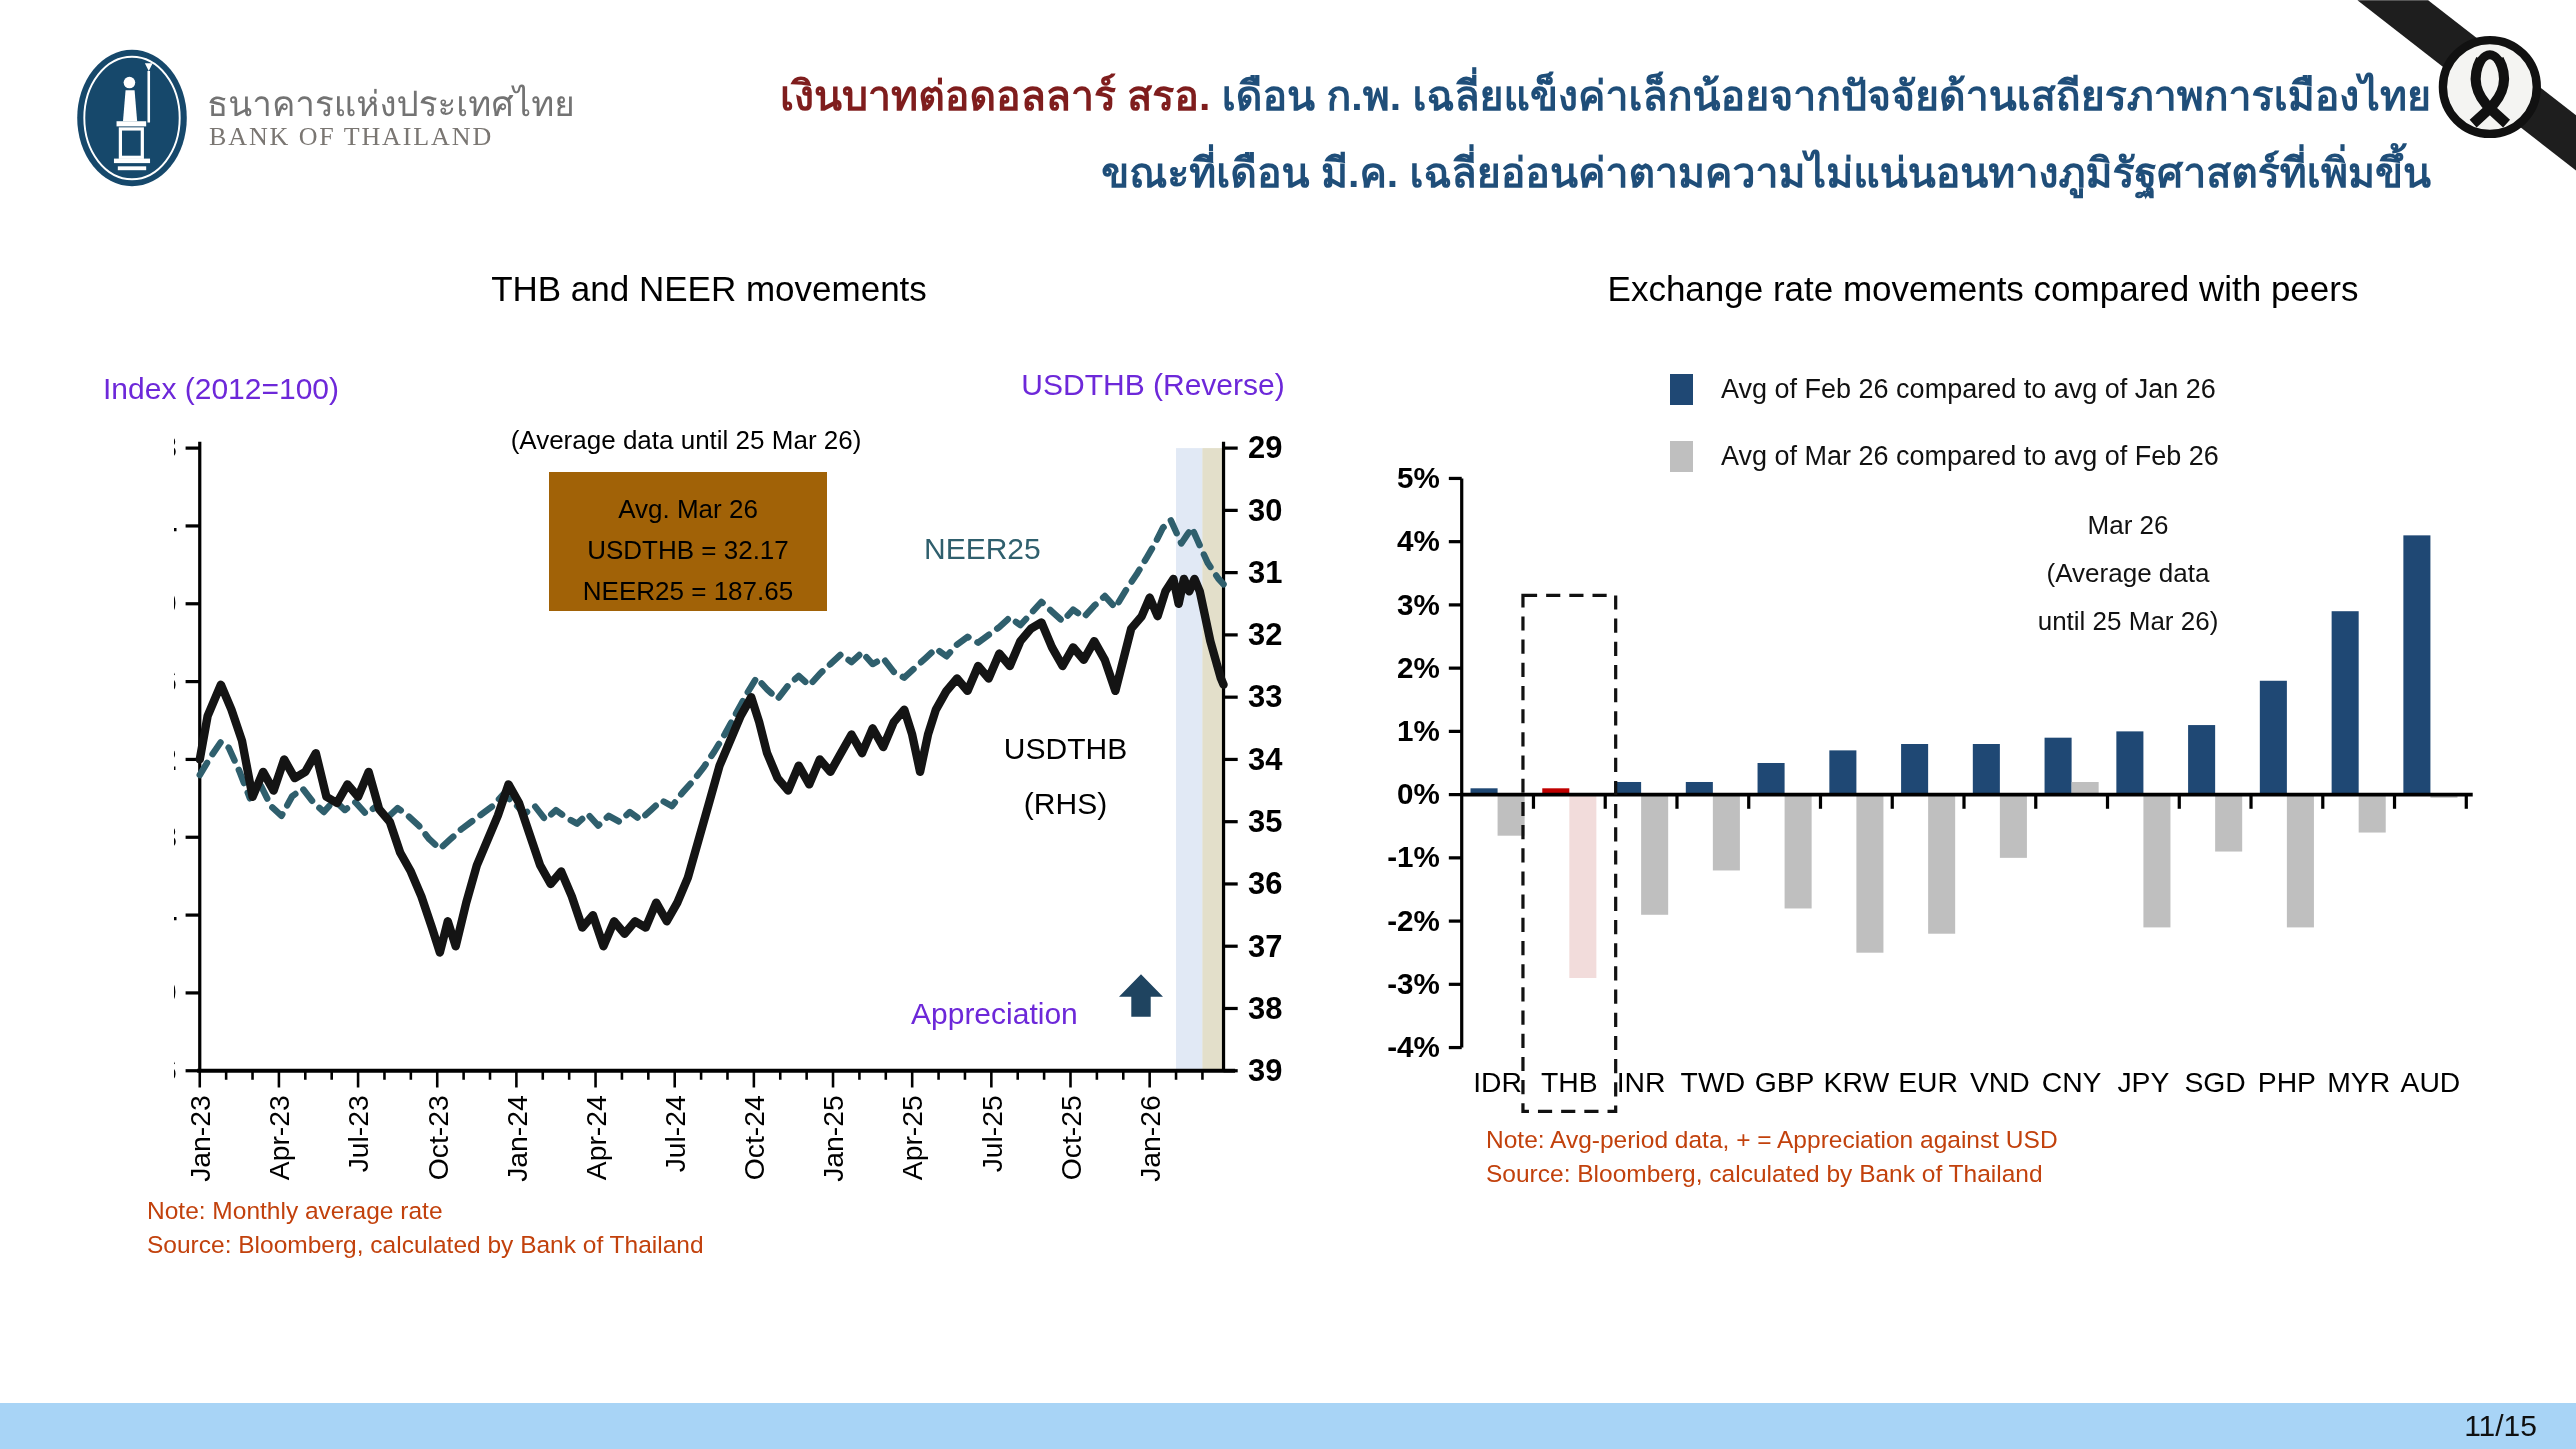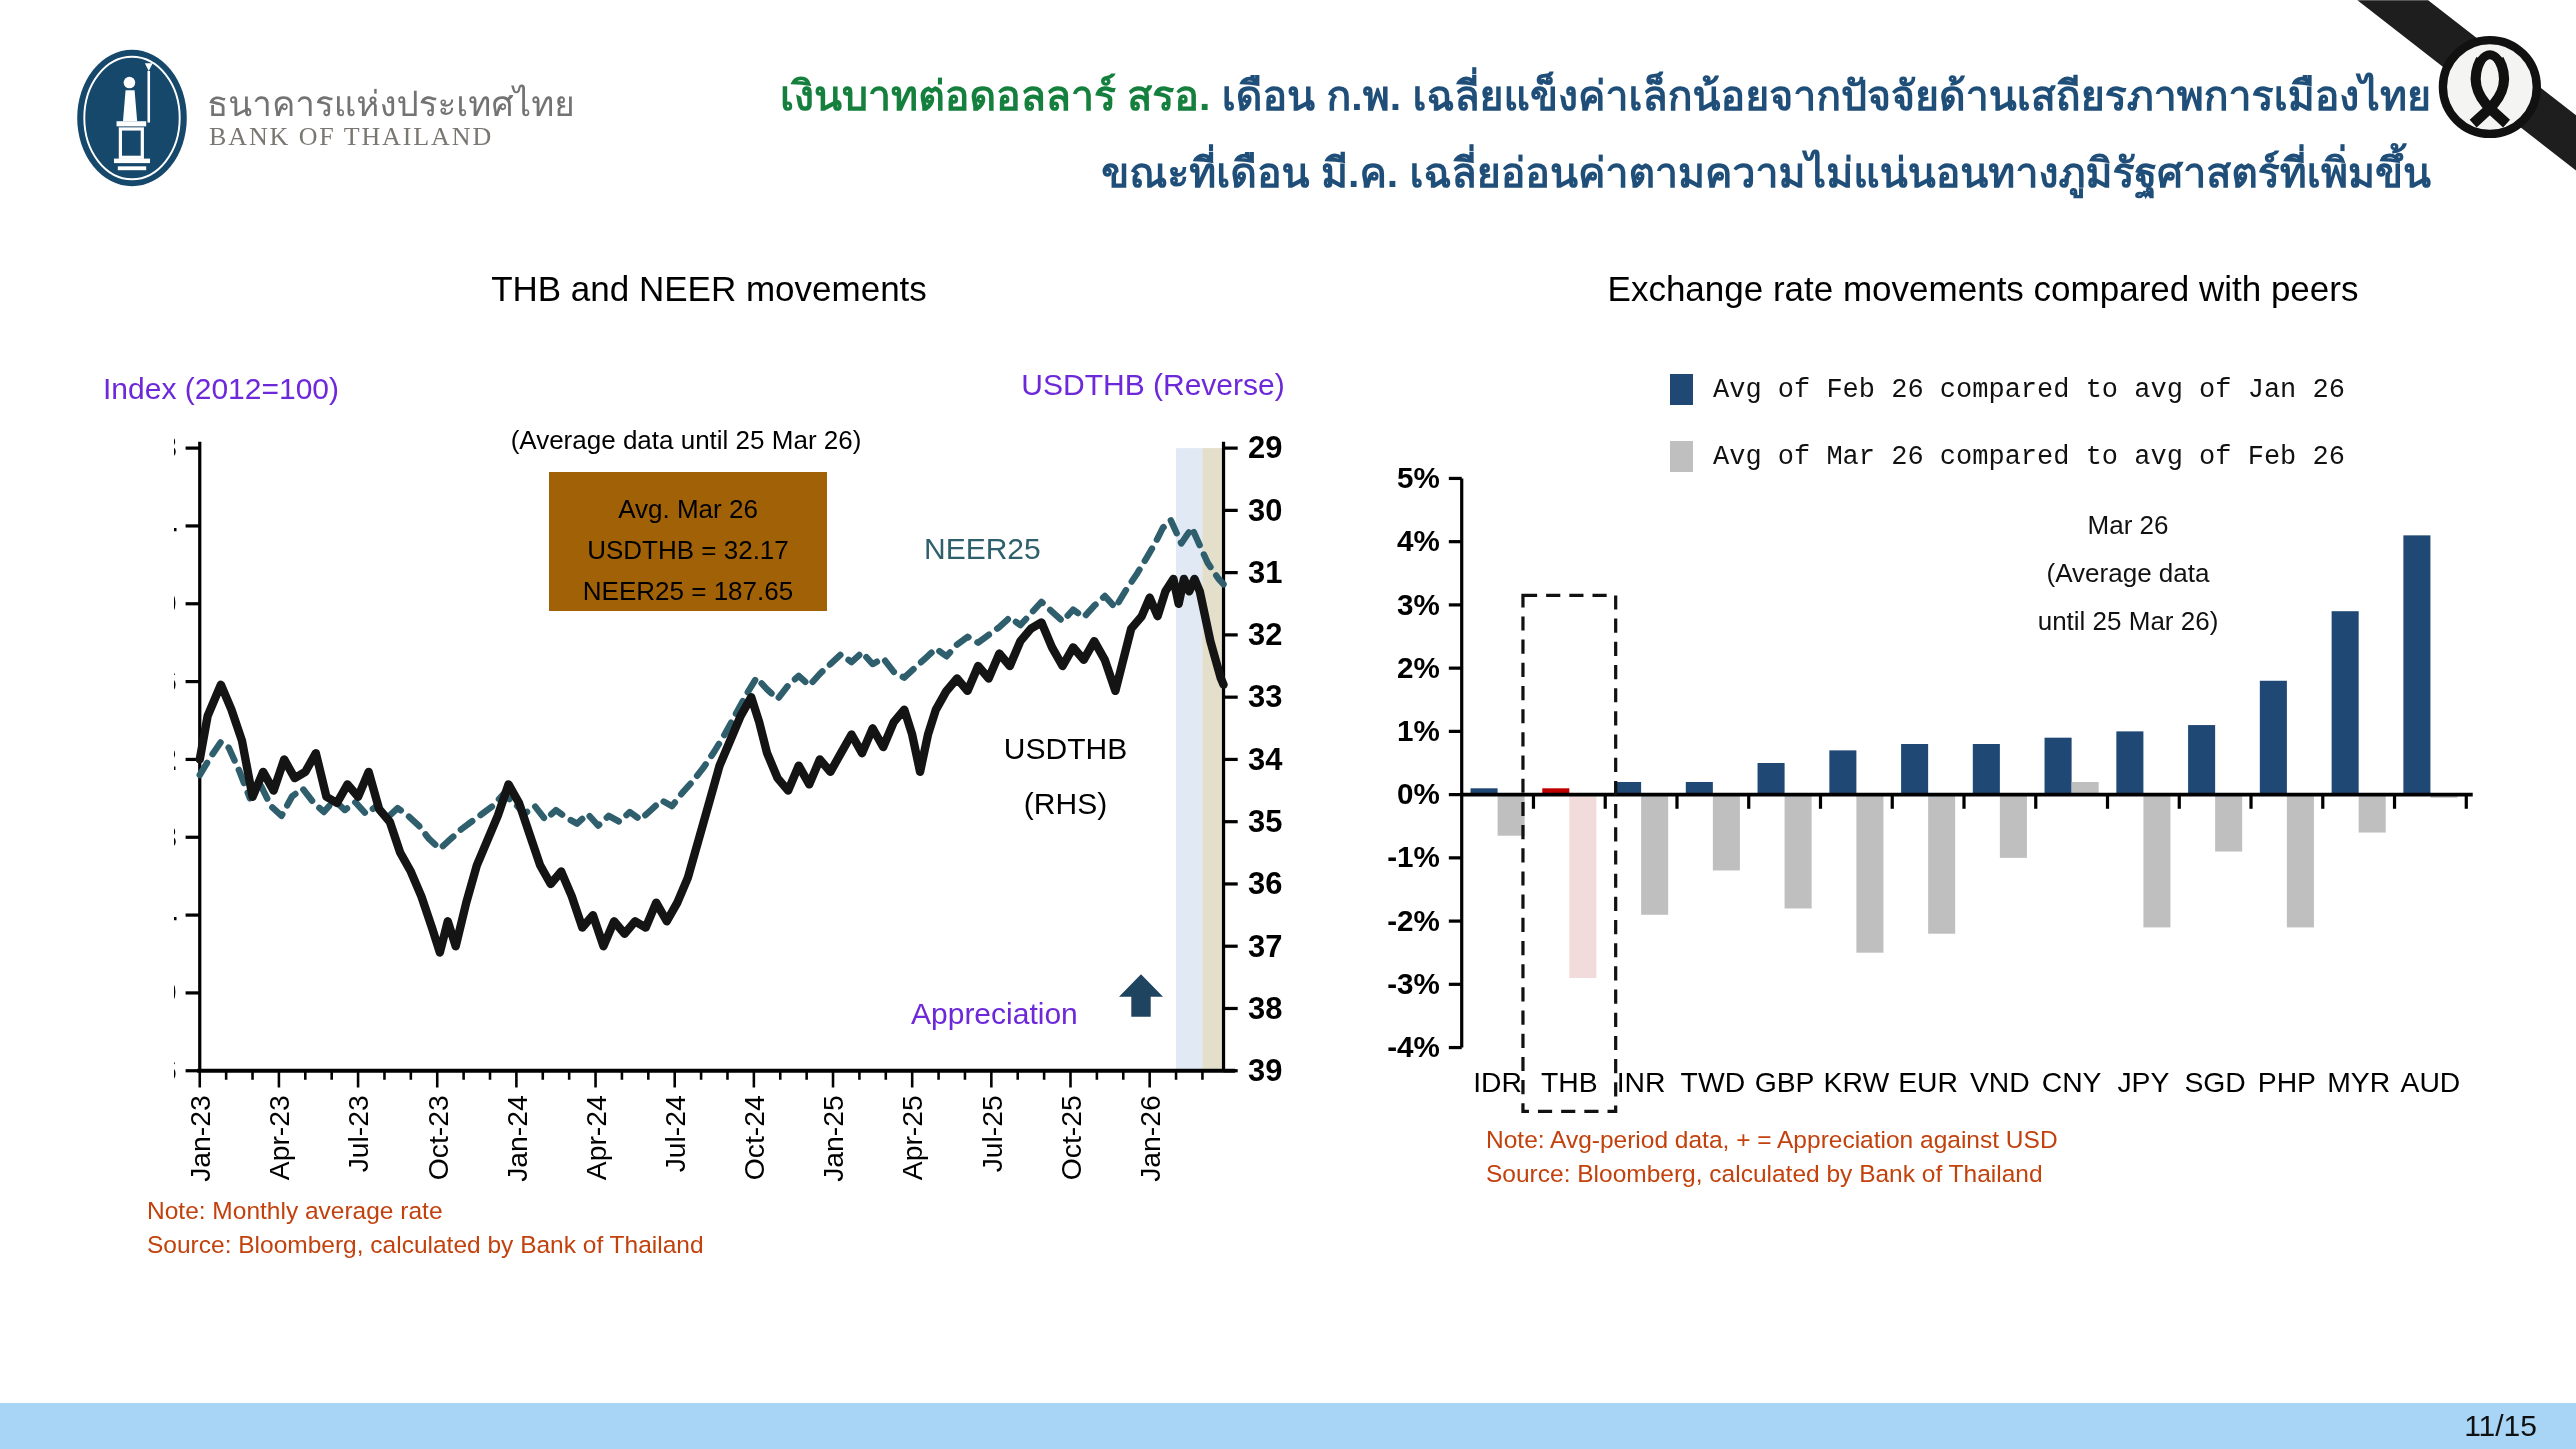--- a/index.html
+++ b/index.html
@@ -5,21 +5,21 @@
   html,body{margin:0;padding:0;background:#ffffff;}
   body{width:2576px;height:1449px;position:relative;font-family:"Liberation Sans",sans-serif;color:#1a1a1a;overflow:hidden;}
   .abs{position:absolute;}
   .chart-title{font-size:35px;font-weight:400;color:#000;text-align:center;letter-spacing:0px;}
   .axis-label{font-size:30px;font-weight:500;color:#6d28d9;}
   .gray-note{font-size:24.5px;color:#c2410c;font-weight:400;}
   .thai-title{font-size:41px;font-weight:700;line-height:77px;text-align:right;}
   .logo-thai{font-size:35px;font-weight:400;color:#737373;}
   .logo-en{font-family:"Liberation Serif",serif;font-size:26px;letter-spacing:1.9px;color:#7a7672;}
   .infobox{background:#a16207;text-align:center;font-size:26px;line-height:41px;padding-top:16.7px;color:#000;}
-  .legend-row{display:flex;align-items:flex-end;gap:20px;font-family:Liberation Mono, monospace;}
+  .legend-row{display:flex;align-items:flex-end;gap:28px;}
   .legend-swatch{width:23px;height:31px;display:inline-block;}
   .legend-label{font-size:27px;color:#111;}
   .annotation{font-size:26px;line-height:48px;text-align:center;color:#111;}
   .series-label{font-size:30px;font-weight:500;}
   svg text{font-family:"Liberation Sans",sans-serif;}
   .footer-bar{background:#a8d4f6;}
   .page-num{font-size:30px;font-weight:500;color:#101010;}
 </style>
 </head>
 <body>
@@ -36,21 +36,21 @@
     <rect x="62" y="176" width="56" height="7" fill="#ffffff"></rect>
     <rect x="68" y="188" width="44" height="6" fill="#ffffff"></rect>
     <line x1="116" y1="40" x2="116" y2="120" stroke="#ffffff" stroke-width="4"></line>
     <path d="M116,40 L110,28 L122,28 Z" fill="#ffffff"></path>
   </svg>
   <div class="abs logo-thai" style="left:207px;top:76px;">ธนาคารแห่งประเทศไทย</div>
   <div class="abs logo-en" style="left:209px;top:122px;">BANK OF THAILAND</div>
 
   <div class="abs thai-title" style="left:644px;top:58px;width:1787px;">
     <div>
-      <span id="title-brown" style="color: #15803d; text-align: right;">เงินบาทต่อดอลลาร์ สรอ.</span>
+      <span id="title-brown" style="color: #7f1d1d; text-align: right;">เงินบาทต่อดอลลาร์ สรอ.</span>
       <span> </span>
       <span id="title-blue1" style="color: rgb(31, 78, 121);">เดือน ก.พ. เฉลี่ยแข็งค่าเล็กน้อยจากปัจจัยด้านเสถียรภาพการเมืองไทย</span>
     </div>
     <div id="title-line2" style="color: rgb(31, 78, 121);">ขณะที่เดือน มี.ค. เฉลี่ยอ่อนค่าตามความไม่แน่นอนทางภูมิรัฐศาสตร์ที่เพิ่มขึ้น</div>
   </div>
 
   <svg class="abs" style="left:2306px;top:0px;" width="270" height="219" viewBox="0 0 420 340">
     <polygon points="80,0 190,0 420,179 420,265" fill="#1e1e1e"></polygon>
     <circle cx="286" cy="135" r="73" fill="#f4f4f2" stroke="#111111" stroke-width="13"></circle>
     <path d="M272,92 C258,118 262,146 288,170 L312,192" fill="none" stroke="#111111" stroke-width="16"></path>

